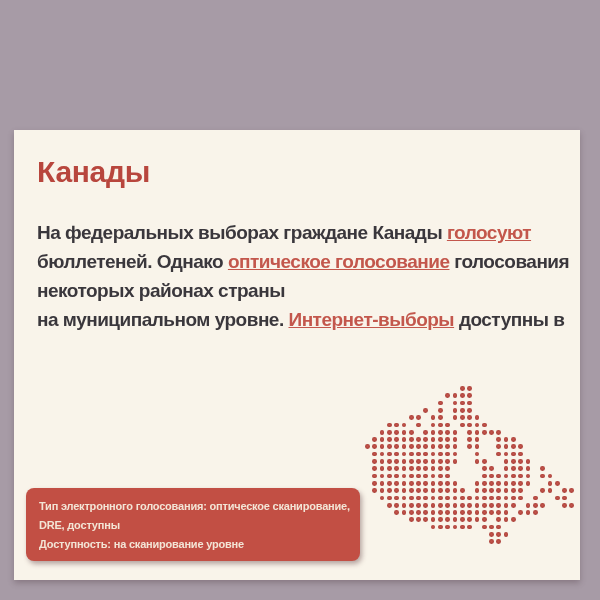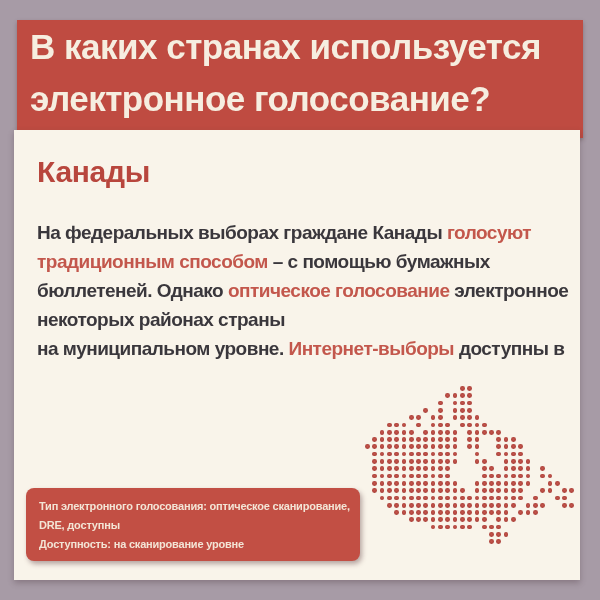--- a/index.html
+++ b/index.html
@@ -30,21 +30,21 @@
     font-size:30px;font-weight:bold;letter-spacing:-.3px;
     color:var(--title-red,#b8463d);
     white-space:nowrap;
   }
   .paragraph{
     position:absolute;left:23px;top:88px;
     font-size:19px;font-weight:bold;line-height:29px;letter-spacing:-.5px;
     color:var(--body-ink,#3a373c);
   }
   .pline{white-space:nowrap;}
-  .accent{color:var(--body-accent,#c3574c);}
+  .accent{color:var(--body-accent,#c3574c);text-decoration:underline;}
   .map{position:absolute;left:0;top:0;width:566px;height:450px;}
   .dot{
     position:absolute;width:4.8px;height:4.8px;border-radius:50%;
     background:radial-gradient(circle at 50% 45%, #c5564c 0%, var(--map-dot,#a83e38) 75%);
   }
   .footer{
     position:absolute;left:12px;top:358px;width:334px;height:73px;
     border-radius:8px;box-sizing:border-box;padding:9px 0 0 13px;
     background:var(--footer-bg,#c24f44);
     box-shadow:2px 3px 5px rgba(80,45,50,.4);
@@ -53,34 +53,27 @@
     white-space:nowrap;
     font-size:11px;font-weight:bold;line-height:19px;letter-spacing:-.2px;
     color:var(--footer-text,#f3e5d6);
   }
 </style>
 </head>
 <body>
 
 <div class="page">
 
-  <div class="header">
-    <div class="header-title">
-      <div>В каких странах используется</div>
-      <div>электронное голосование?</div>
-    </div>
-  </div>
 
   <div class="card">
     <h2 class="country">Канады</h2>
 
     <div class="paragraph" id="paragraph">
         <div class="pline"><span>На федеральных выборах граждане Канады </span><span class="accent">голосуют</span></div>
-        <div class="pline"><span class="accent">традиционным способом</span><span> – с помощью бумажных</span></div>
-        <div class="pline"><span>бюллетеней. Однако </span><span class="accent">оптическое голосование</span><span> электронное</span></div>
+        <div class="pline"><span>бюллетеней. Однако </span><span class="accent">оптическое голосование</span><span> голосования</span></div>
         <div class="pline"><span>некоторых районах страны</span></div>
         <div class="pline"><span>на муниципальном уровне. </span><span class="accent">Интернет-выборы</span><span> доступны в</span></div>
       </div>
 
     <div class="map" id="map">
         <div class="dot" style="left: 445.9px; top: 256px;"></div>
         <div class="dot" style="left: 453.2px; top: 256px;"></div>
         <div class="dot" style="left: 431.3px; top: 263.3px;"></div>
         <div class="dot" style="left: 438.6px; top: 263.3px;"></div>
         <div class="dot" style="left: 445.9px; top: 263.3px;"></div>

